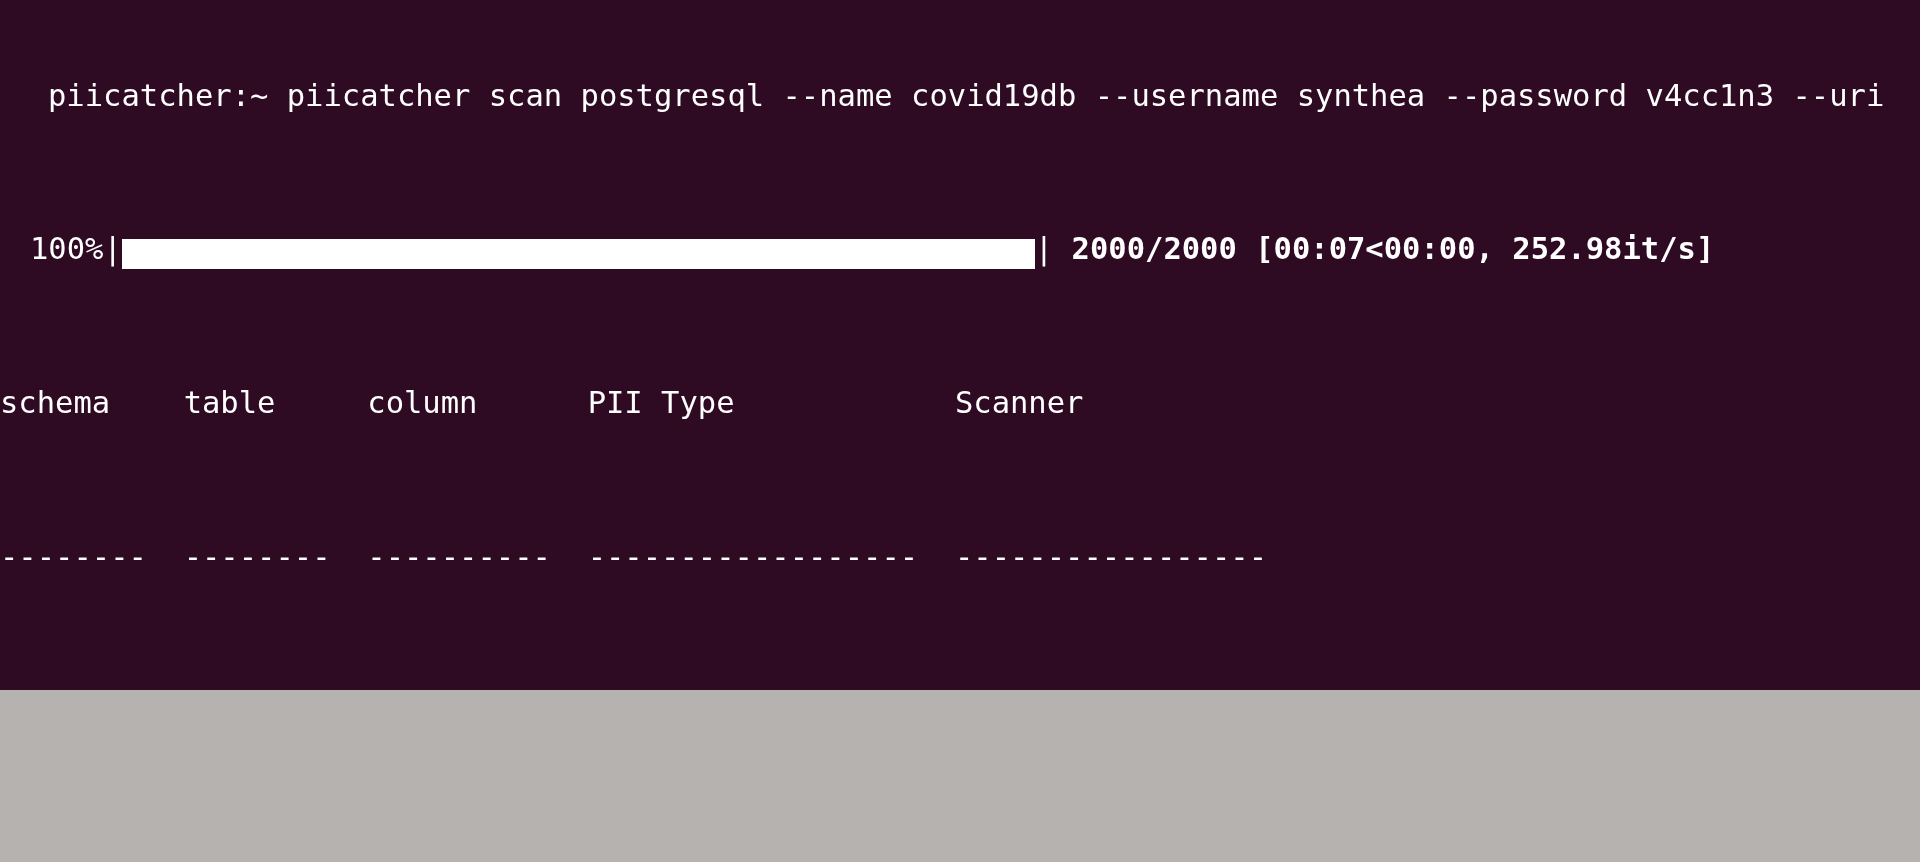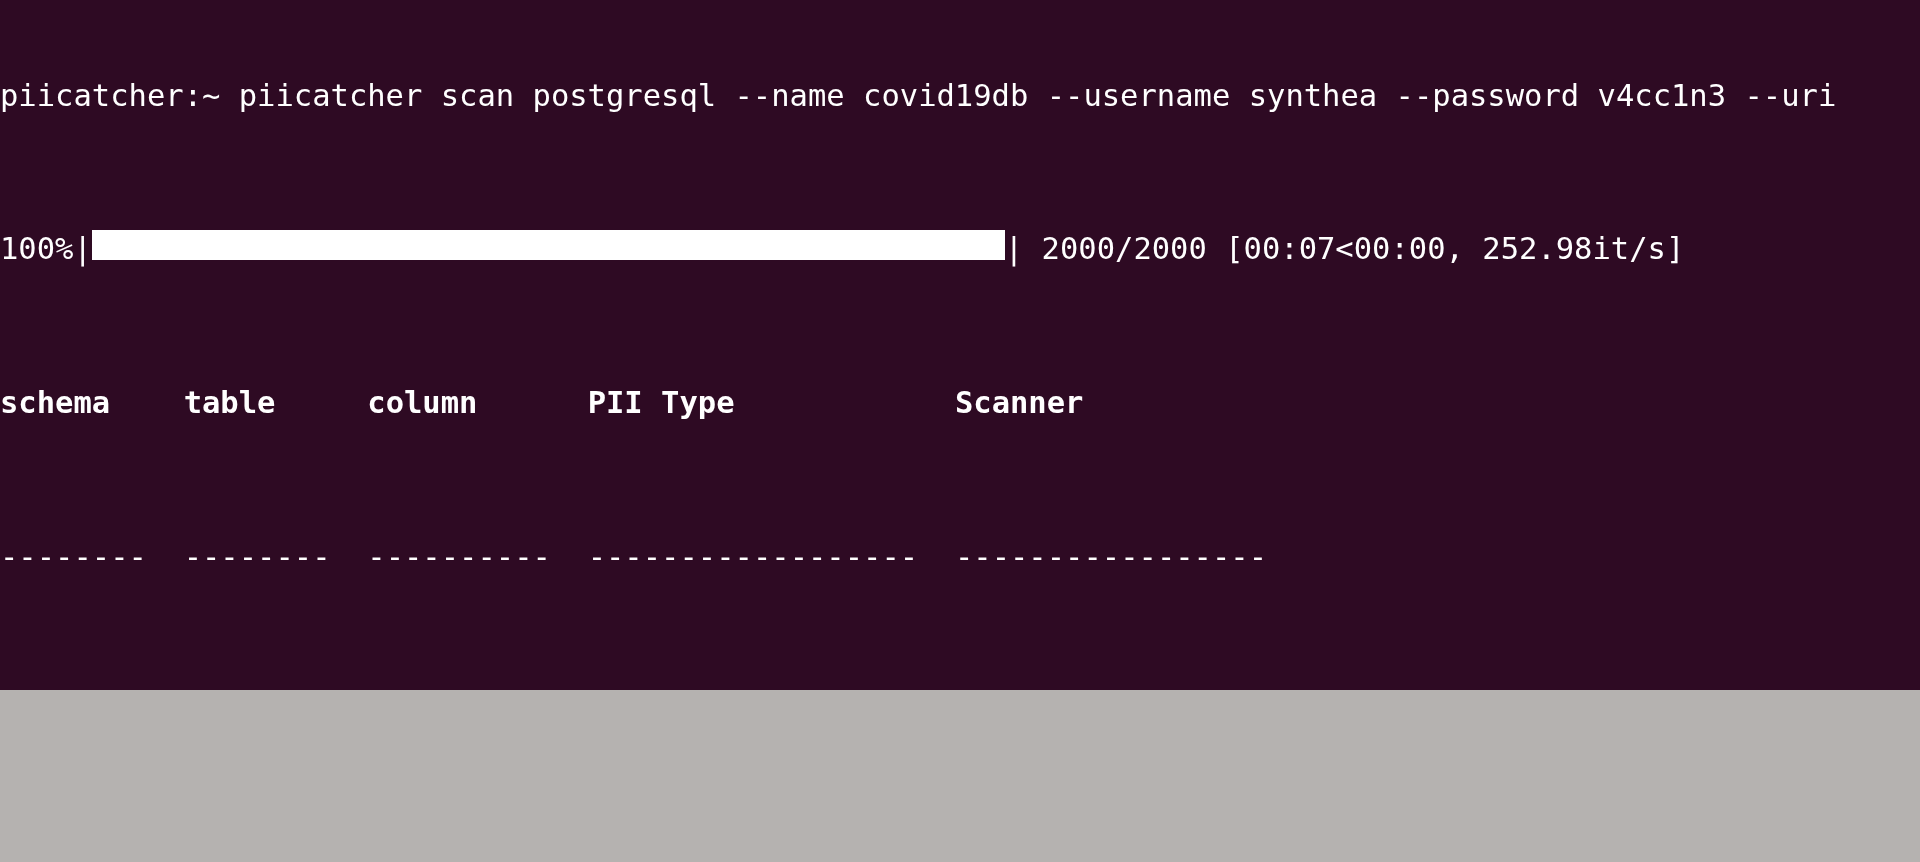--- a/index.html
+++ b/index.html
@@ -39,40 +39,42 @@
     background: #b5b2b0;
   }
   .line {
     height: 38.4px;
     white-space: pre;
     display: block;
     position: relative;
   }
   .cmdline {
     color: #FFFFFF;
+    margin-left: 48px;
   }
   .pbar-line {
     position: relative;
     height: 38.4px;
     display: flex;
-    align-items: flex-start;
+    align-items: flex-end;
     white-space: pre;
+    padding-left: 30px;
   }
   .pbar-pct { white-space: pre; }
   .pbar-bracket { white-space: pre; }
   .pbar-fill {
     display: inline-block;
     background: #FFFFFF;
     height: 30px;
     width: 913px;
     vertical-align: middle;
   }
-  .pbar-stats { white-space: pre; }
+  .pbar-stats { white-space: pre; font-weight: bold; }
   .row { white-space: pre; display: block; height: 38.4px; }
-  .hdr { white-space: pre; font-weight: bold; }
+  .hdr { white-space: pre; }
 </style>
 </head>
 <body>
 
 <div id="terminal">
   <div class="line cmdline">piicatcher:~ piicatcher scan postgresql --name covid19db --username synthea --password v4cc1n3 --uri</div>
 
   <div class="pbar-line">
     <span class="pbar-pct">100%</span>
     <span class="pbar-bracket">|</span>

